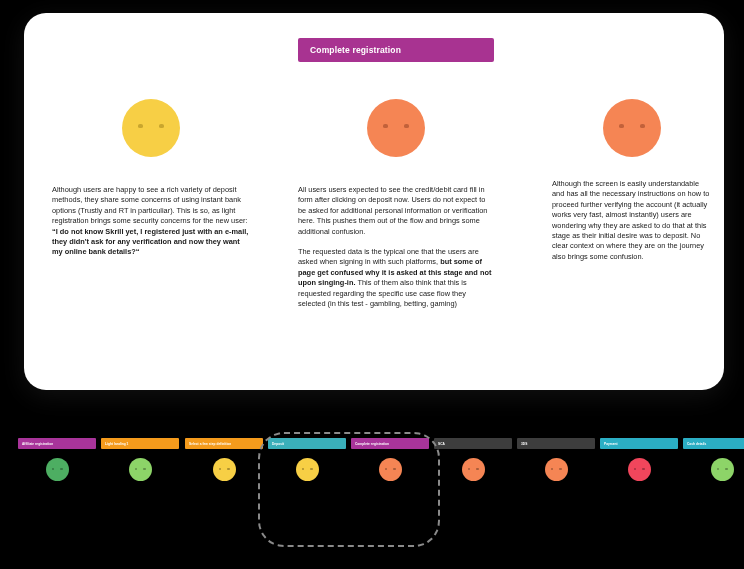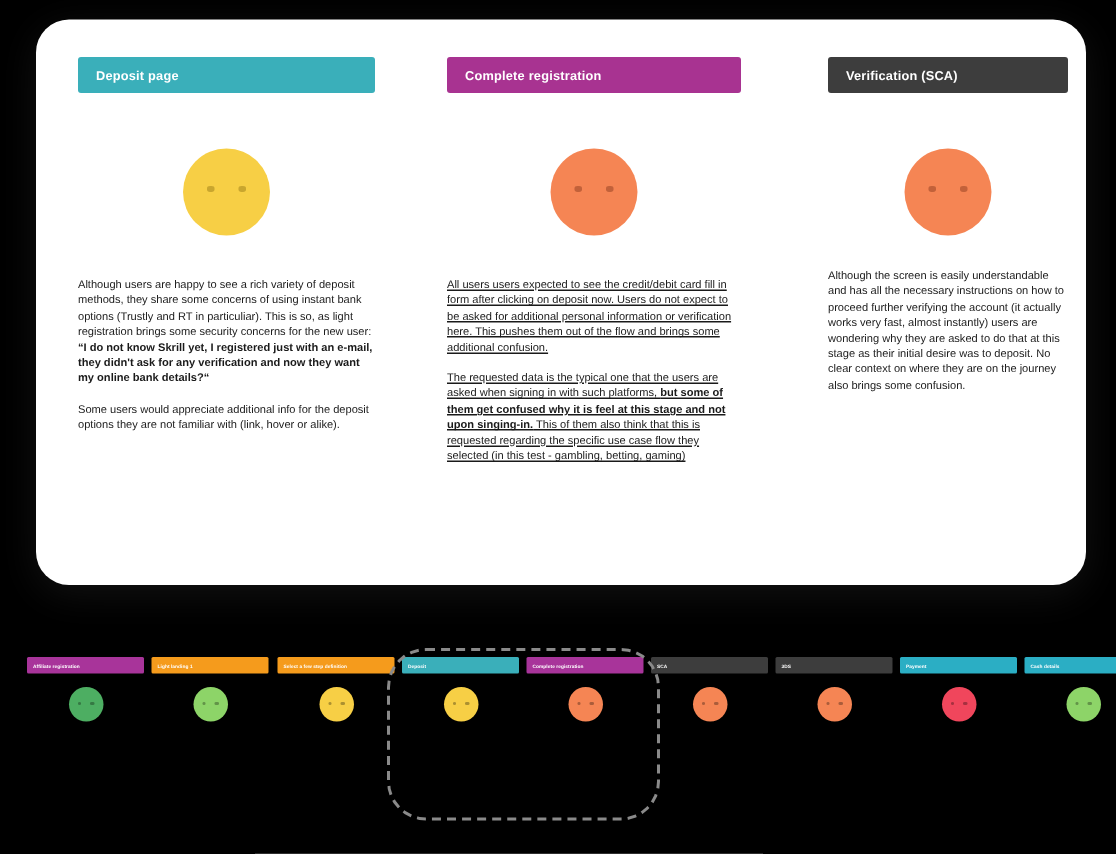--- a/index.html
+++ b/index.html
@@ -95,21 +95,21 @@
   .col-body {
     position: absolute;
     left: 0;
     width: 100%;
     color: #1a1a1a;
     font-size: 7.4px;
     line-height: 10.4px;
     text-align: left;
   }
   .col-1 .col-body { top: 172px; width: 198px; }
-  .col-2 .col-body { top: 172px; width: 196px; text-decoration: underline; }
+  .col-2 .col-body { top: 172px; width: 196px; }
   .col-3 .col-body { top: 166px; width: 160px; }
 
   .col-body p { margin-bottom: 10px; }
   .col-body p:last-child { margin-bottom: 0; }
   .col-body b { font-weight: bold; }
 
   
   #filmstrip {
     position: absolute;
     left: 0;
@@ -171,49 +171,46 @@
     pointer-events: none;
   }
 </style>
 </head>
 <body>
 
 <div id="stage">
 
   <div id="board">
     <div class="column col-1">
-      <div class="col-header" style="background: rgb(58, 175, 186);">Deposit page</div>
       <div class="face-wrap">
         <div class="face yellow" style="background: rgb(247, 207, 69);">
           <span class="eye left"></span>
           <span class="eye right"></span>
         </div>
       </div>
       <div class="col-body">
           <p><span>Although users are happy to see a rich variety of deposit methods, they share some concerns of using instant bank options (Trustly and RT in particuliar). This is so, as light registration brings some security concerns for the new user: </span><b>“I do not know Skrill yet, I registered just with an e-mail, they didn't ask for any verification and now they want my online bank details?“</b></p>
-          <p><span>Some users would appreciate additional info for the deposit options they are not familiar with (link, hover or alike).</span></p>
         </div>
     </div>
 
     <div class="column col-2">
       <div class="col-header" style="background: rgb(168, 51, 145);">Complete registration</div>
       <div class="face-wrap">
         <div class="face orange" style="background: rgb(245, 133, 84);">
           <span class="eye left"></span>
           <span class="eye right"></span>
         </div>
       </div>
       <div class="col-body">
           <p><span>All users users expected to see the credit/debit card fill in form after clicking on deposit now. Users do not expect to be asked for additional personal information or verification here. This pushes them out of the flow and brings some additional confusion.</span></p>
-          <p><span>The requested data is the typical one that the users are asked when signing in with such platforms, </span><b>but some of them get confused why it is feel at this stage and not upon singing-in.</b><span> This of them also think that this is requested regarding the specific use case flow they selected (in this test - gambling, betting, gaming)</span></p>
+          <p><span>The requested data is the typical one that the users are asked when signing in with such platforms, </span><b>but some of page get confused why it is asked at this stage and not upon singing-in.</b><span> This of them also think that this is requested regarding the specific use case flow they selected (in this test - gambling, betting, gaming)</span></p>
         </div>
     </div>
 
     <div class="column col-3">
-      <div class="col-header" style="background: rgb(61, 61, 61);">Verification (SCA)</div>
       <div class="face-wrap">
         <div class="face orange" style="background: rgb(245, 133, 84);">
           <span class="eye left"></span>
           <span class="eye right"></span>
         </div>
       </div>
       <div class="col-body">
           <p><span>Although the screen is easily understandable and has all the necessary instructions on how to proceed further verifying the account (it actually works very fast, almost instantly) users are wondering why they are asked to do that at this stage as their initial desire was to deposit. No clear context on where they are on the journey also brings some confusion.</span></p>
         </div>
     </div>

